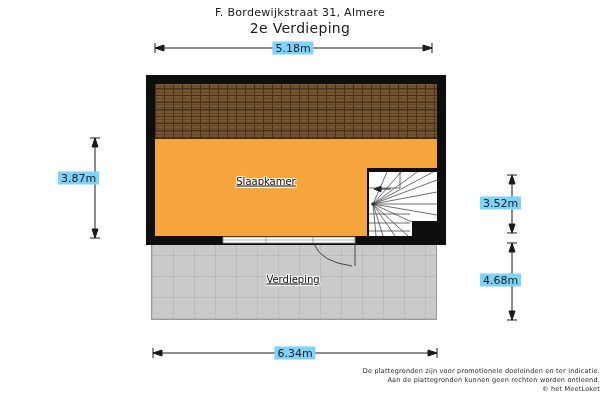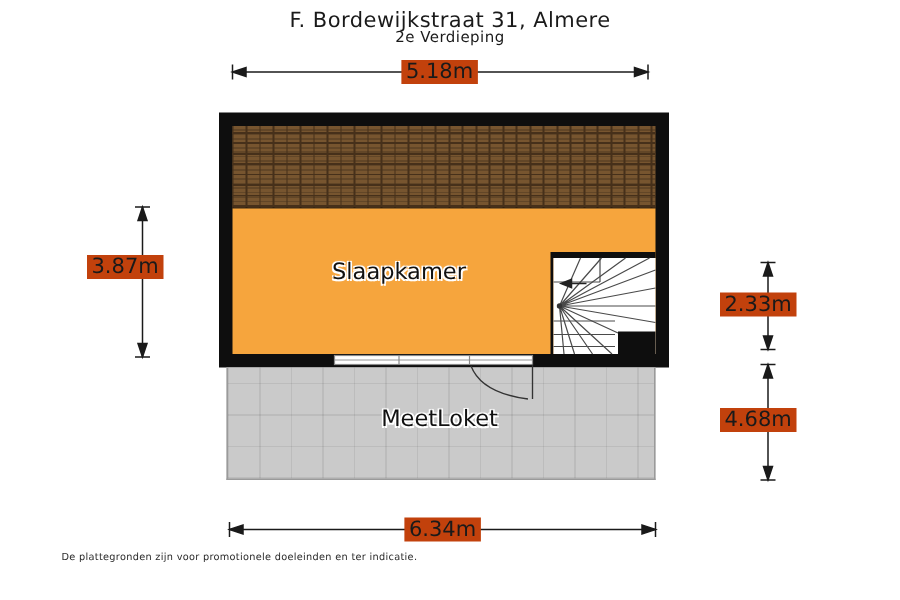--- a/index.html
+++ b/index.html
@@ -1,22 +1,22 @@
 <!DOCTYPE html>
 <html style="--wall: #0E0E0E; --bedroom-fill: #F6A53D; --roof-hatch-base: #77552F; --roof-hatch-line: #46301A; --terrace-fill: #CACACA; --line: #1A1A1A;"><head>
 <meta charset="utf-8">
 <style>
   html,body{margin:0;padding:0;background:#fff;}
   .stage{
     position:relative;width:600px;height:400px;background:#fff;overflow:hidden;
     font-family:"DejaVu Sans","Liberation Sans",sans-serif;color:var(--line,#1a1a1a);
   }
   .abs{position:absolute;}
-  .title{top:6px;left:0;right:0;text-align:center;font-size:14px;letter-spacing:.3px;}
-  .subtitle{top:20px;left:0;right:0;text-align:center;font-size:10px;letter-spacing:.3px;}
+  .title{top:6px;left:0;right:0;text-align:center;font-size:11px;letter-spacing:.3px;}
+  .subtitle{top:20px;left:0;right:0;text-align:center;font-size:14px;letter-spacing:.3px;}
   .wall{left:146px;top:75px;width:300px;height:170px;background:var(--wall,#0e0e0e);}
   .roof-hatch{
     left:155px;top:84px;width:282px;height:55px;
     background-color:var(--roof-hatch-base,#77552F);
     background-image:
       repeating-linear-gradient(90deg, var(--roof-hatch-line,#46301A) 0 1px, transparent 1px 9px),
       repeating-linear-gradient(0deg, var(--roof-hatch-line,#46301A) 0 1px, transparent 1px 7px),
       repeating-linear-gradient(0deg, rgba(0,0,0,.18) 0 1px, transparent 1px 3px);
     border-bottom:1px solid rgba(40,25,10,.65);
     box-sizing:border-box;
@@ -29,29 +29,30 @@
   .terrace{
     left:151px;top:245px;width:286px;height:75px;
     background-color:var(--terrace-fill,#CACACA);
     background-image:
       repeating-linear-gradient(90deg, rgba(0,0,0,.07) 0 1px, transparent 1px 21px),
       repeating-linear-gradient(0deg, rgba(0,0,0,.07) 0 1px, transparent 1px 21px);
     border-left:1px solid #9a9a9a;border-right:1px solid #9a9a9a;border-bottom:1px solid #9a9a9a;
     box-sizing:border-box;
   }
   .room-label{
-    font-size:15px;color:#111;white-space:nowrap;transform:translate(-50%,-50%);
+    font-size:10px;color:#111;white-space:nowrap;transform:translate(-50%,-50%);
     text-shadow:-1px -1px 0 #fff,1px -1px 0 #fff,-1px 1px 0 #fff,1px 1px 0 #fff,0 0 2px #fff;
+    text-decoration:underline;
   }
   .dim-label{
-    font-size:14px;color:var(--line,#1a1a1a);background:#c2410c;padding:0 3px;white-space:nowrap;
+    font-size:11px;color:var(--line,#1a1a1a);background:#7dd3fc;padding:0 3px;white-space:nowrap;
   }
   .dim-center{transform:translate(-50%,-50%);}
   .dim-side{transform:translateY(-50%);}
-  .footer-line{left:0;right:0;text-align:left;font-size:6.5px;color:#2a2a2a;letter-spacing:.2px;margin-left:41px;}
+  .footer-line{left:0;right:0;text-align:right;font-size:6.5px;color:#2a2a2a;letter-spacing:.2px;margin-left:41px;}
   svg.overlay{position:absolute;left:0;top:0;pointer-events:none;}
 </style>
 </head>
 <body>
 
 <div class="stage">
 
   <div class="abs title">F. Bordewijkstraat 31, Almere</div>
   <div class="abs subtitle">2e Verdieping</div>
 
@@ -128,23 +129,25 @@
       <circle cx="373" cy="204" r="1.8" fill="#333" stroke="none"></circle>
     </g>
 
     <g stroke="#222" stroke-width="1" fill="#222">
       <line x1="391" y1="189" x2="379" y2="189"></line>
       <polygon points="374,189 381,186.2 381,191.8"></polygon>
     </g>
   </svg>
 
   <div class="abs room-label" style="left:266px;top:181px;">Slaapkamer</div>
-  <div class="abs room-label" style="left:293px;top:279px;">MeetLoket</div>
+  <div class="abs room-label" style="left:293px;top:279px;">Verdieping</div>
 
   <div class="abs dim-label dim-center" style="left:293px;top:48px;">5.18m</div>
   <div class="abs dim-label dim-side" style="left:58px;top:178px;text-align:right;">3.87m</div>
-  <div class="abs dim-label dim-side" style="left:480px;top:203px;">2.33m</div>
+  <div class="abs dim-label dim-side" style="left:480px;top:203px;">3.52m</div>
   <div class="abs dim-label dim-side" style="left:480px;top:280px;">4.68m</div>
   <div class="abs dim-label dim-center" style="left:295px;top:353px;">6.34m</div>
 
   <div class="abs footer-line" style="top:367px;">De plattegronden zijn voor promotionele doeleinden en ter indicatie.</div>
+  <div class="abs footer-line" style="top:376px;">Aan de plattegronden kunnen geen rechten worden ontleend.</div>
+  <div class="abs footer-line" style="top:385px;">© het MeetLoket</div>
 
 </div>
 
 </body></html>

